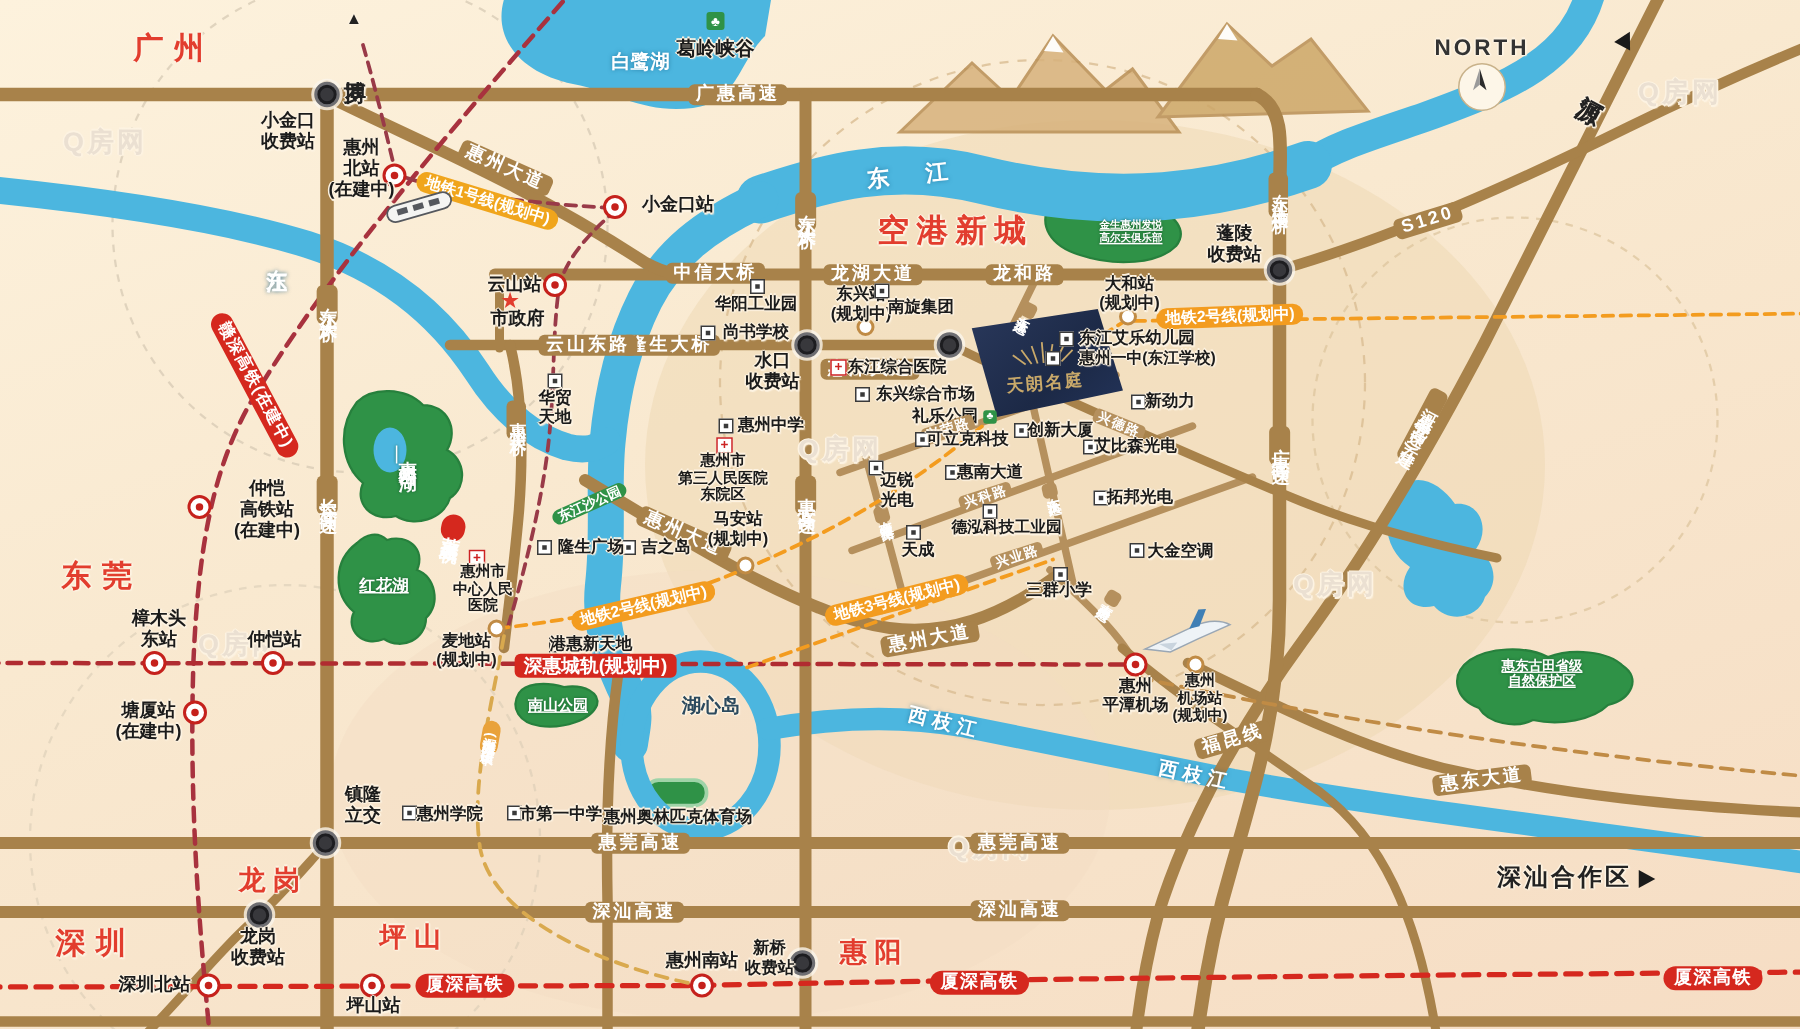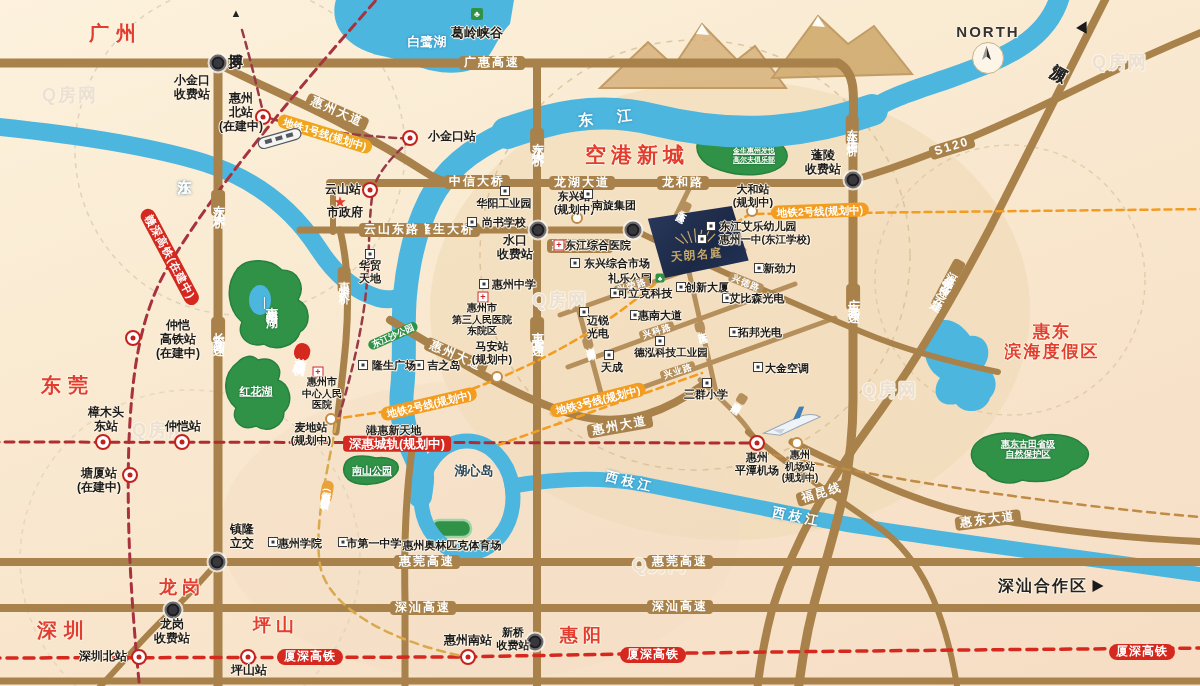--- a/index.html
+++ b/index.html
@@ -168,22 +168,20 @@
       </svg>
 </div>
 
 <div class="lb city" style="left:116px;top:33px">广州</div>
 <div class="lb city" style="left:68px;top:385px">东莞</div>
 <div class="lb city" style="left:64px;top:630px">深圳</div>
 <div class="lb city2" style="left:182px;top:587px">龙岗</div>
 <div class="lb city2" style="left:276px;top:625px">坪山</div>
 <div class="lb city2" style="left:583px;top:635px">惠阳</div>
 <div class="lb cityhl" style="left:637px;top:155px">空港新城</div>
-<div class="lb cityr" style="left:1052px;top:342px">惠东
-滨海度假区</div>
 <div class="lb blk v" style="left:236px;top:44px;font-size:15px">博罗</div>
 <div class="lb" style="left:236px;top:13px;font-size:11px;color:#222">▲</div>
 <div class="lb blk v" style="left:1068px;top:56px;font-size:16px;transform:translate(-50%,-50%) rotate(28deg)">河源</div>
 <div class="ab tri-r" style="left:1084px;top:26px;transform:translate(-50%,-50%) rotate(-62deg)"></div>
 <div class="lb blk" style="left:1043px;top:586px;font-size:16px">深汕合作区</div>
 <div class="ab tri-r" style="left:1098px;top:586px"></div>
 
 <div class="lb wl v" style="left:185px;top:170px;font-size:14px">东江</div>
 <div class="lb wl" style="left:610px;top:117px;font-size:15px;letter-spacing:10px;transform:translate(-50%,-50%) rotate(-6deg)">东 江</div>
 <div class="lb wl" style="left:628px;top:482px;font-size:13px;transform:translate(-50%,-50%) rotate(14deg)">西 枝 江</div>

